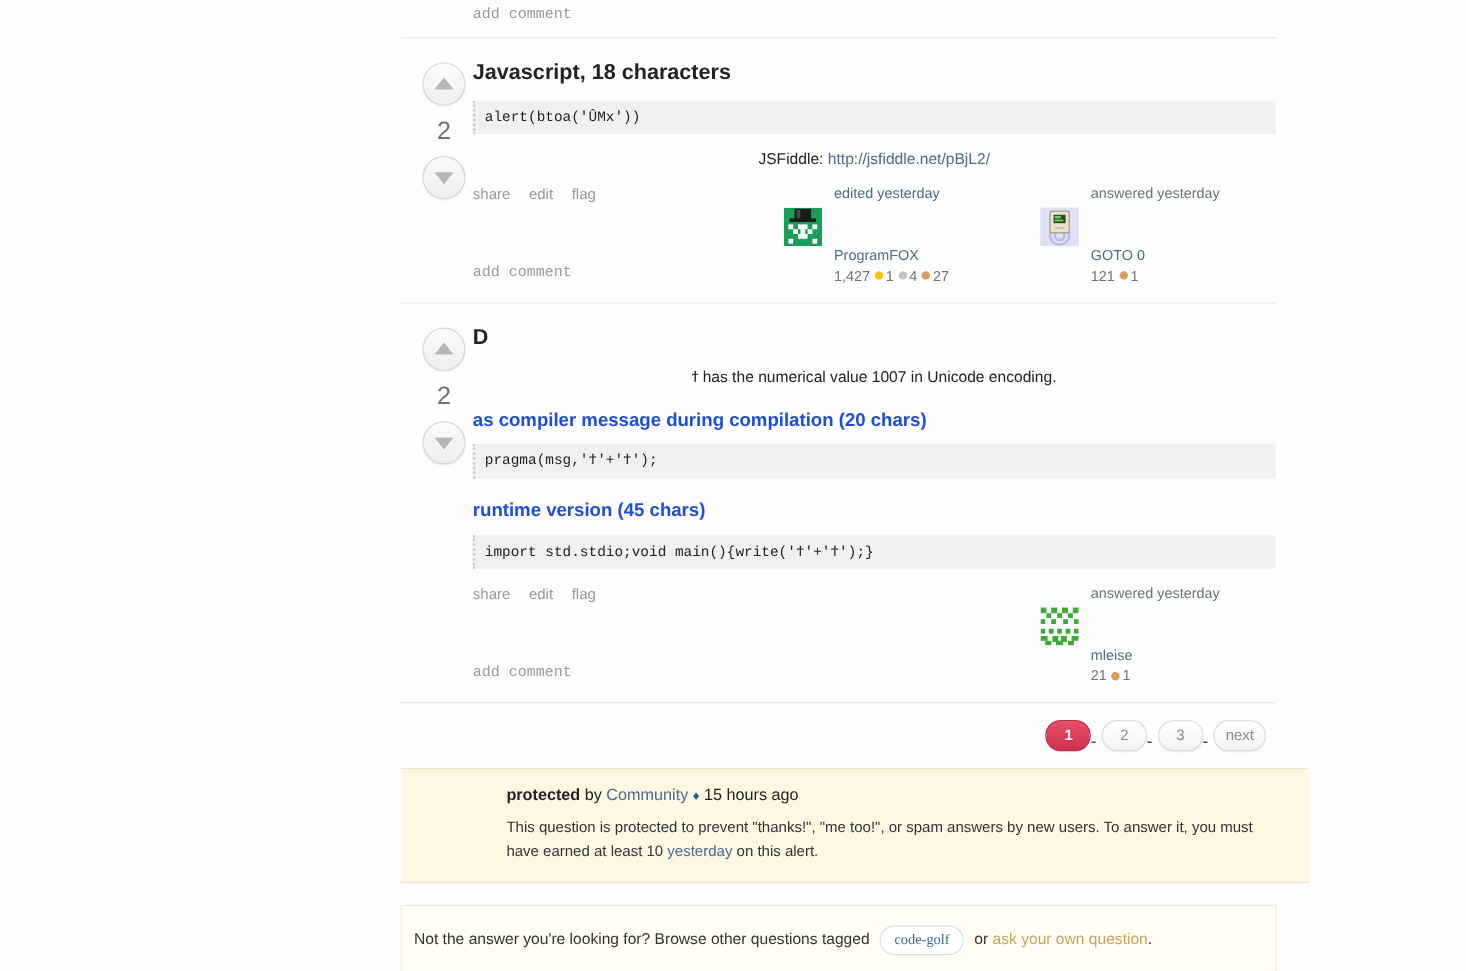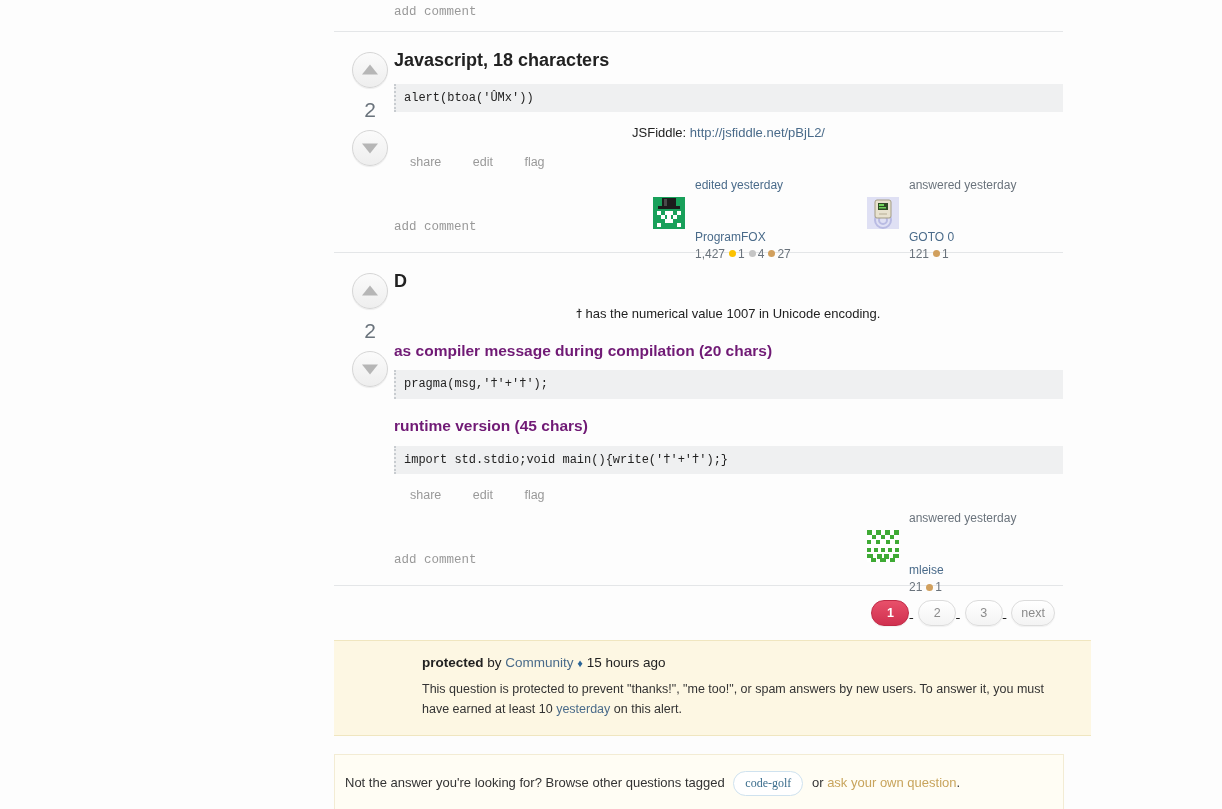--- a/index.html
+++ b/index.html
@@ -100,21 +100,21 @@
   .answer-body h2 {
     font-size: 18px;
     font-weight: bold;
     color: #222;
     margin: 0 0 12px 0;
     line-height: 1.2;
   }
   .answer-body h3 {
     font-size: 15.5px;
     font-weight: bold;
-    color: #701a75;
+    color: #1d4ed8;
     margin: 18px 0 10px 0;
     line-height: 1.2;
   }
   .answer-body p {
     margin: 0 0 10px 0;
     font-size: 13px;
     line-height: 1.45;
     color: #222;
     text-align: center;
   }
@@ -145,35 +145,33 @@
   .postmenu {
     position: absolute;
     left: 0;
     top: 2px;
     font-size: 12.5px;
   }
   .postmenu span {
     color: #999;
     margin-right: 12px;
     cursor: pointer;
-    margin-left: 16px;
   }
 
   .usercards {
     position: absolute;
     right: 0;
     top: 0;
     display: flex;
     gap: 18px;
   }
   .usercard {
     width: 196px;
     font-size: 12px;
     line-height: 1.45;
-    margin-top: 24px;
   }
   .uc-action {
     color: #6a737c;
     margin-left: 42px;
     margin-bottom: 2px;
     white-space: nowrap;
   }
   .uc-action.edited { color: #4a6b8a; }
   .uc-row { position: relative; min-height: 34px; }
   .uc-avatar {

